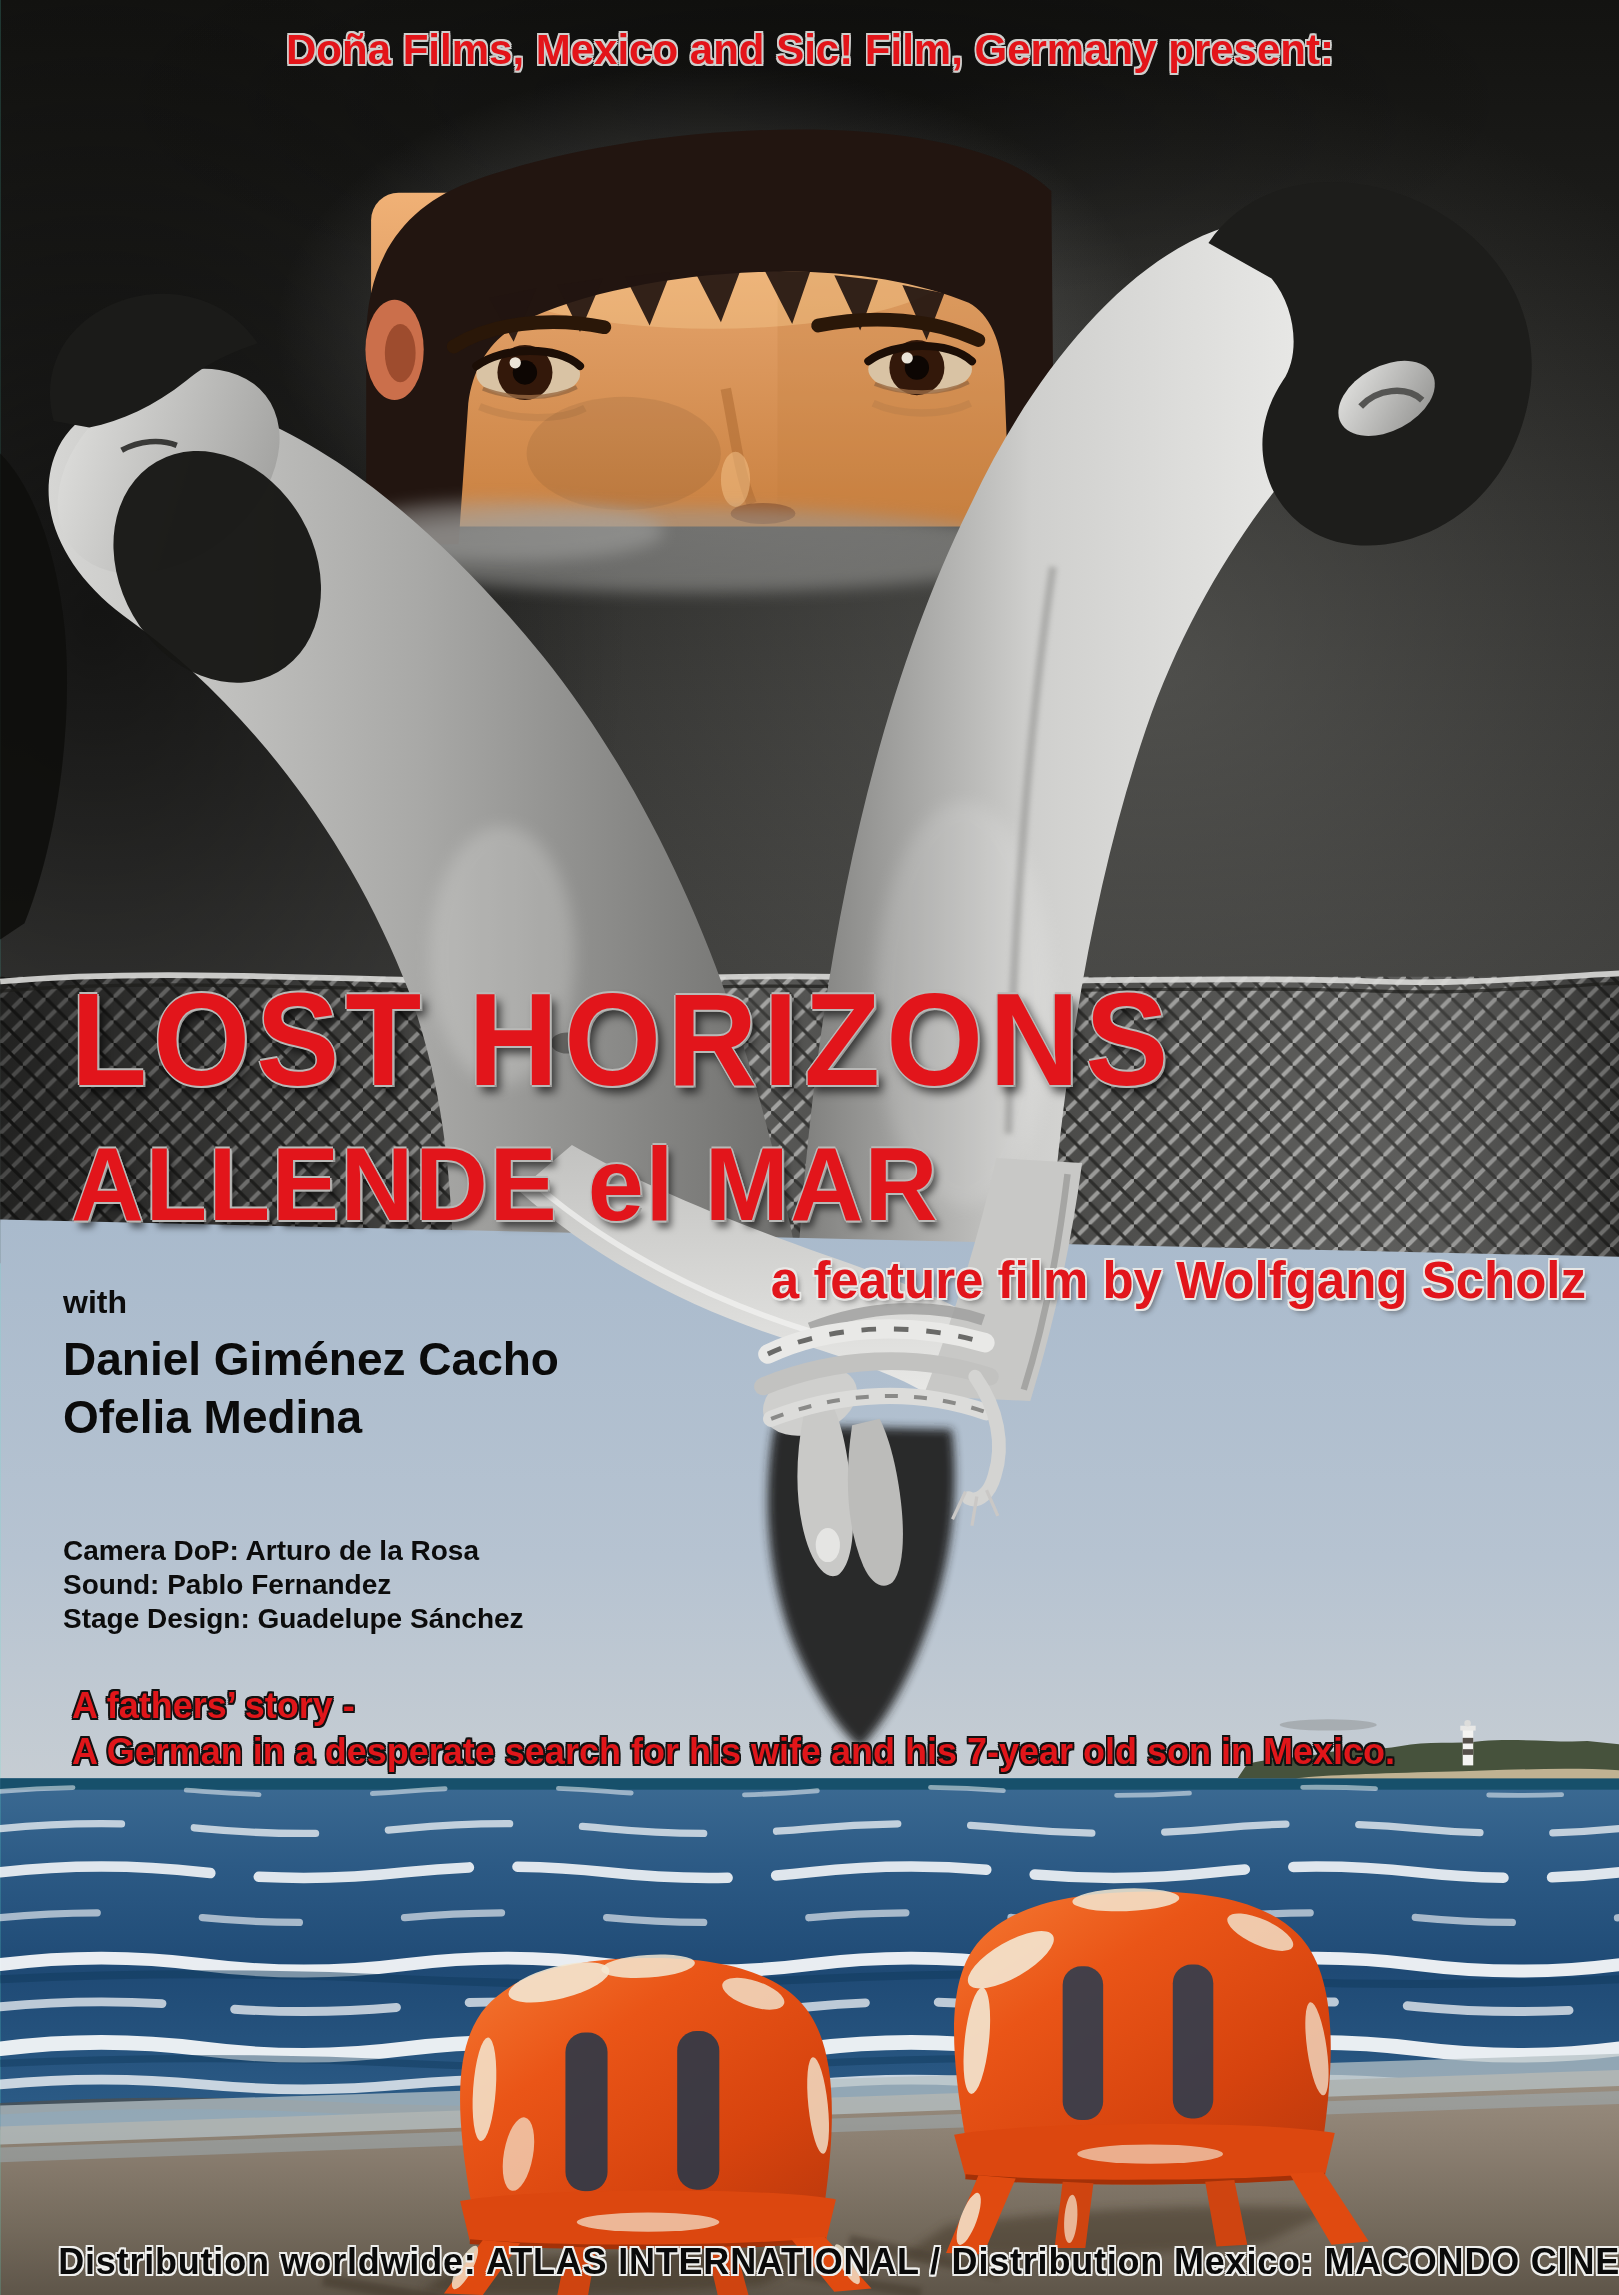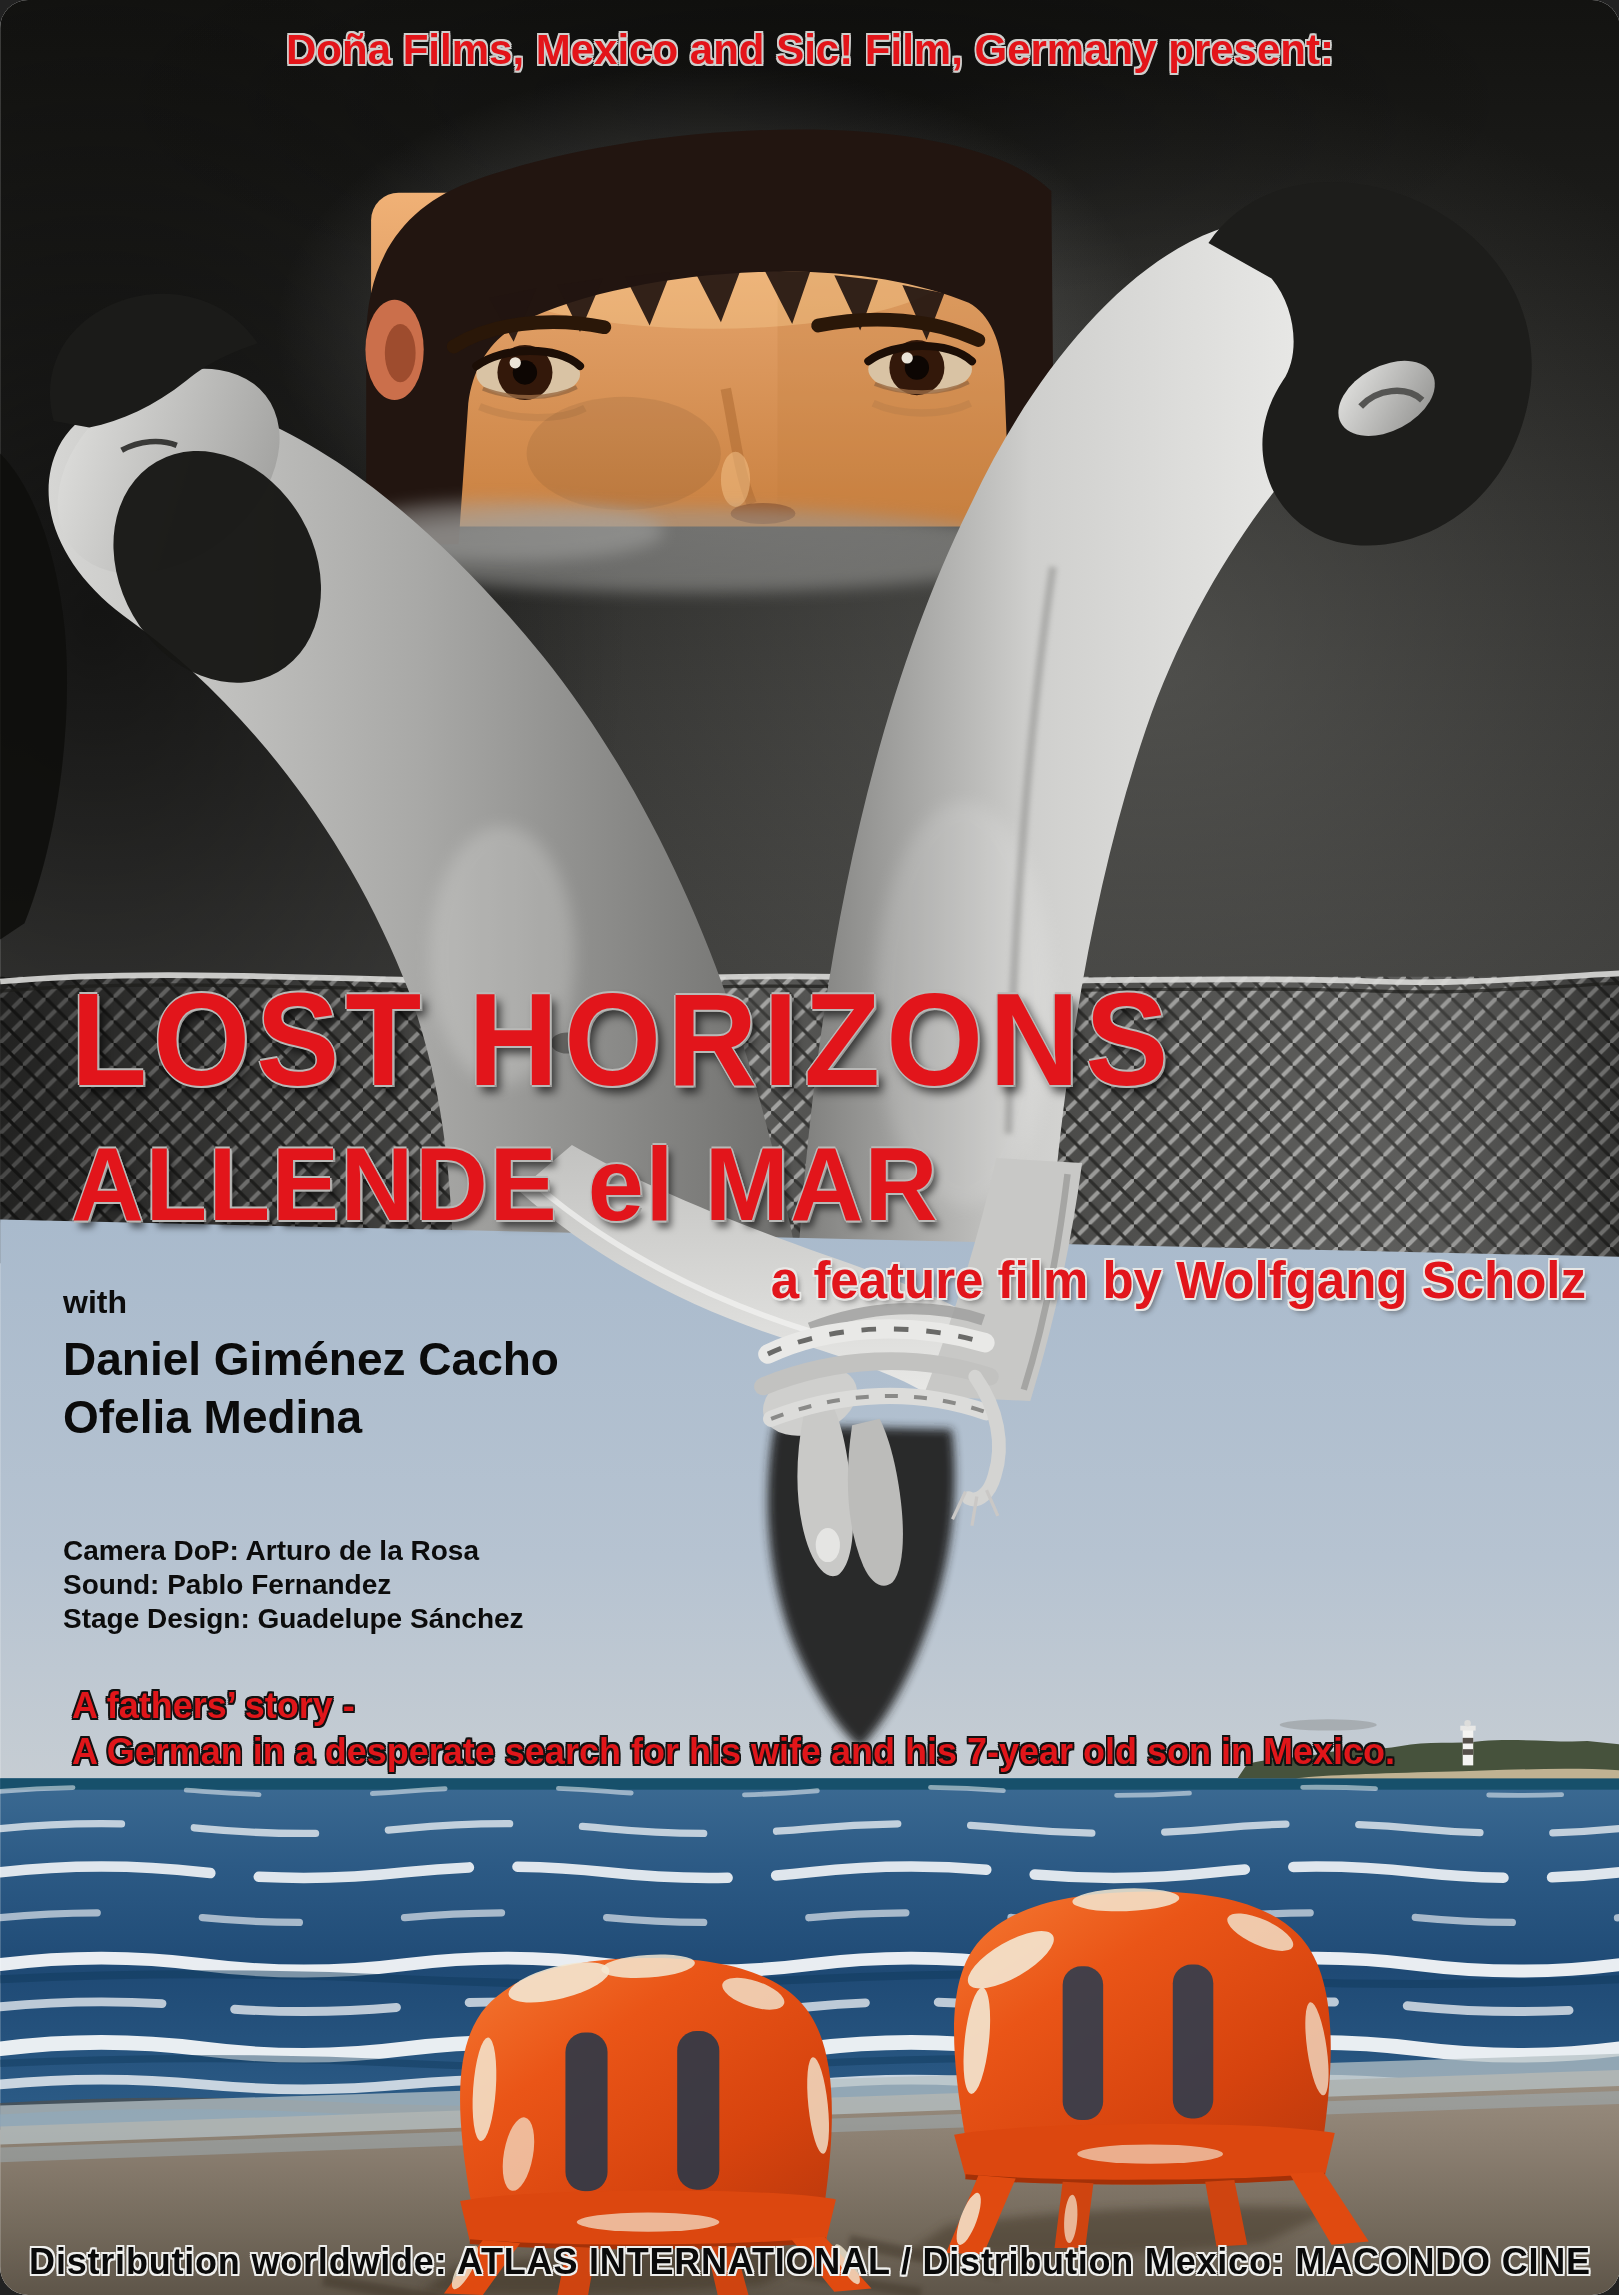--- a/index.html
+++ b/index.html
@@ -1,20 +1,19 @@
 <!DOCTYPE html>
 <html style="font-size:13px"><head>
 <meta charset="utf-8">
 <style>
   html,body{margin:0;padding:0;background:#222;}
   #poster{
     position:relative;width:1620px;height:2295px;overflow:hidden;
     font-family:"Liberation Sans","DejaVu Sans",sans-serif;
-    background:#ffffff;
-    border-radius:28px;
+    background:#5eead4;
   }
   #art{position:absolute;left:0;top:0;width:1620px;height:2295px;display:block;}
   .txt{position:absolute;white-space:nowrap;line-height:1;}
   .presenter{
     top:29px;left:0;width:1620px;text-align:center;
     font-size:42px;font-weight:700;color:#e31419;
     text-shadow:1.6px 0 0 #cfcfcd,-1.6px 0 0 #cfcfcd,0 1.6px 0 #cfcfcd,0 -1.6px 0 #cfcfcd,
       1.6px 1.6px 0 #cfcfcd,-1.6px -1.6px 0 #cfcfcd,1.6px -1.6px 0 #cfcfcd,-1.6px 1.6px 0 #cfcfcd;
   }
   .title{
@@ -42,21 +41,21 @@
   .credits div{line-height:34px;}
   .tagline{
     top:1683px;left:72px;font-size:36px;font-weight:700;color:#e0161a;
   }
   .tagline div{
     line-height:46px;
     text-shadow:1.6px 0 0 #121212,-1.6px 0 0 #121212,0 1.6px 0 #121212,0 -1.6px 0 #121212,
       1.6px 1.6px 0 #121212,-1.6px -1.6px 0 #121212,1.6px -1.6px 0 #121212,-1.6px 1.6px 0 #121212;
   }
   .distribution{
-    top:2244px;left:0;width:1620px;text-align:center;
+    top:2244px;left:0;width:1620px;text-align:right;
     font-size:36px;font-weight:700;color:#0a0a0a;letter-spacing:0.8px;
     text-shadow:1.6px 0 0 #efefed,-1.6px 0 0 #efefed,0 1.6px 0 #efefed,0 -1.6px 0 #efefed,
       1.6px 1.6px 0 #efefed,-1.6px -1.6px 0 #efefed,1.6px -1.6px 0 #efefed,-1.6px 1.6px 0 #efefed;
   }
 </style>
 </head>
 <body>
 
 <div id="poster">
 

